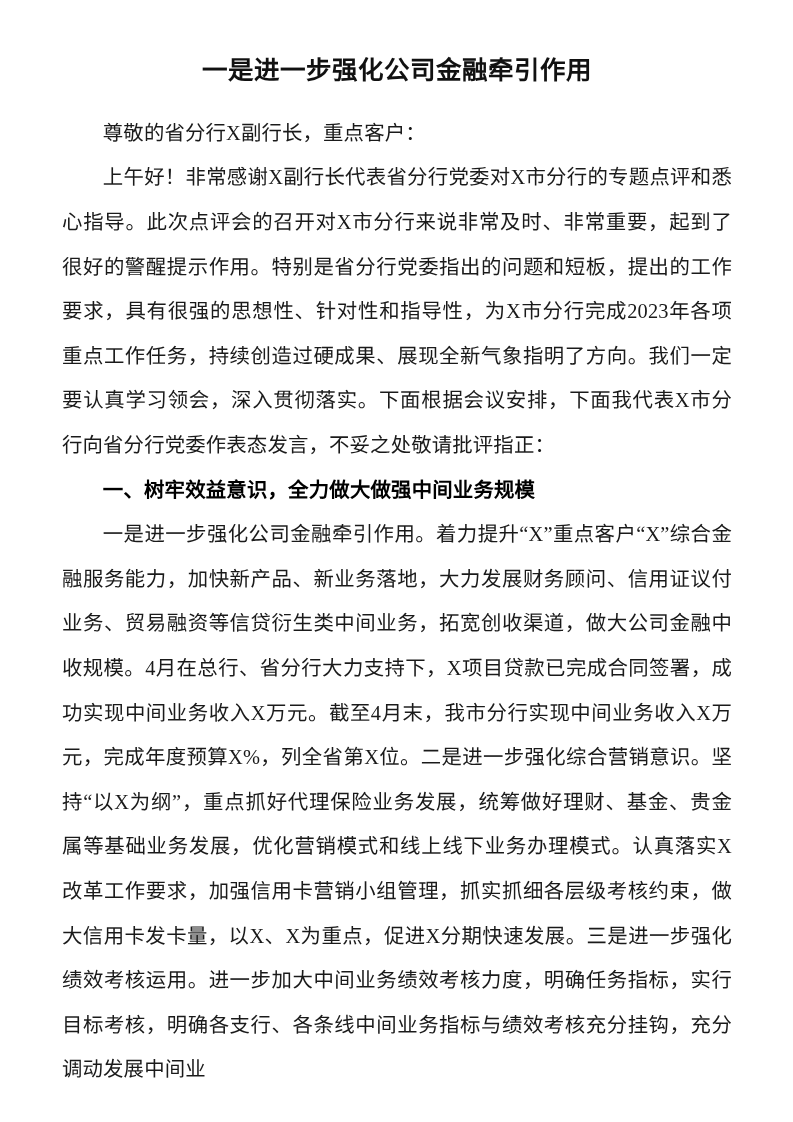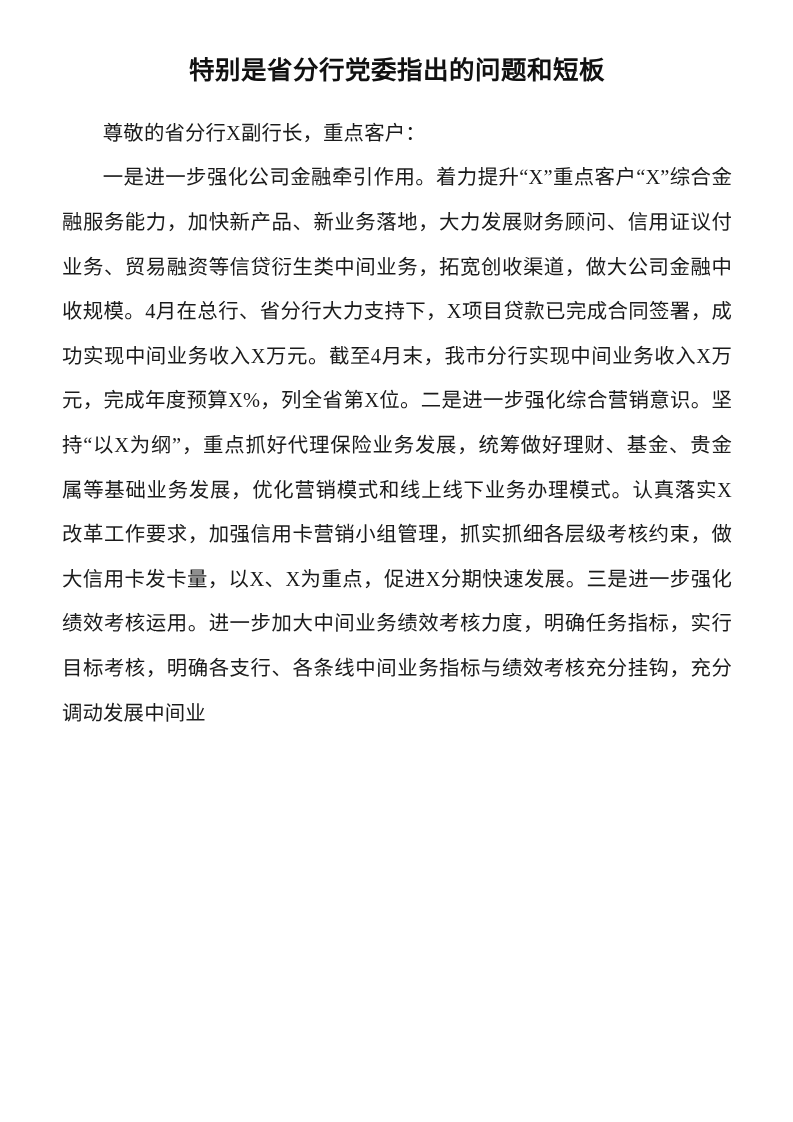--- a/index.html
+++ b/index.html
@@ -70,25 +70,27 @@
   .para-last {
     
   }
 </style>
 </head>
 <body>
 
 <div class="page">
   <div class="page-inner">
 
-    <h1 class="doc-title">特别是省分行党委指出的问题和短板</h1>
+    <h1 class="doc-title">一是进一步强化公司金融牵引作用</h1>
 
     <div class="body-block">
 
       <p class="para">尊敬的省分行X副行长，重点客户：</p>
 
+      <p class="para">上午好！非常感谢X副行长代表省分行党委对X市分行的专题点评和悉心指导。此次点评会的召开对X市分行来说非常及时、非常重要，起到了很好的警醒提示作用。特别是省分行党委指出的问题和短板，提出的工作要求，具有很强的思想性、针对性和指导性，为X市分行完成2023年各项重点工作任务，持续创造过硬成果、展现全新气象指明了方向。我们一定要认真学习领会，深入贯彻落实。下面根据会议安排，下面我代表X市分行向省分行党委作表态发言，不妥之处敬请批评指正：</p>
 
+      <h2 class="section-heading">一、树牢效益意识，全力做大做强中间业务规模</h2>
 
       <p class="para para-last">一是进一步强化公司金融牵引作用。着力提升“X”重点客户“X”综合金融服务能力，加快新产品、新业务落地，大力发展财务顾问、信用证议付业务、贸易融资等信贷衍生类中间业务，拓宽创收渠道，做大公司金融中收规模。4月在总行、省分行大力支持下，X项目贷款已完成合同签署，成功实现中间业务收入X万元。截至4月末，我市分行实现中间业务收入X万元，完成年度预算X%，列全省第X位。二是进一步强化综合营销意识。坚持“以X为纲”，重点抓好代理保险业务发展，统筹做好理财、基金、贵金属等基础业务发展，优化营销模式和线上线下业务办理模式。认真落实X改革工作要求，加强信用卡营销小组管理，抓实抓细各层级考核约束，做大信用卡发卡量，以X、X为重点，促进X分期快速发展。三是进一步强化绩效考核运用。进一步加大中间业务绩效考核力度，明确任务指标，实行目标考核，明确各支行、各条线中间业务指标与绩效考核充分挂钩，充分调动发展中间业</p>
 
     </div>
   </div>
 </div>
 
 </body></html>

